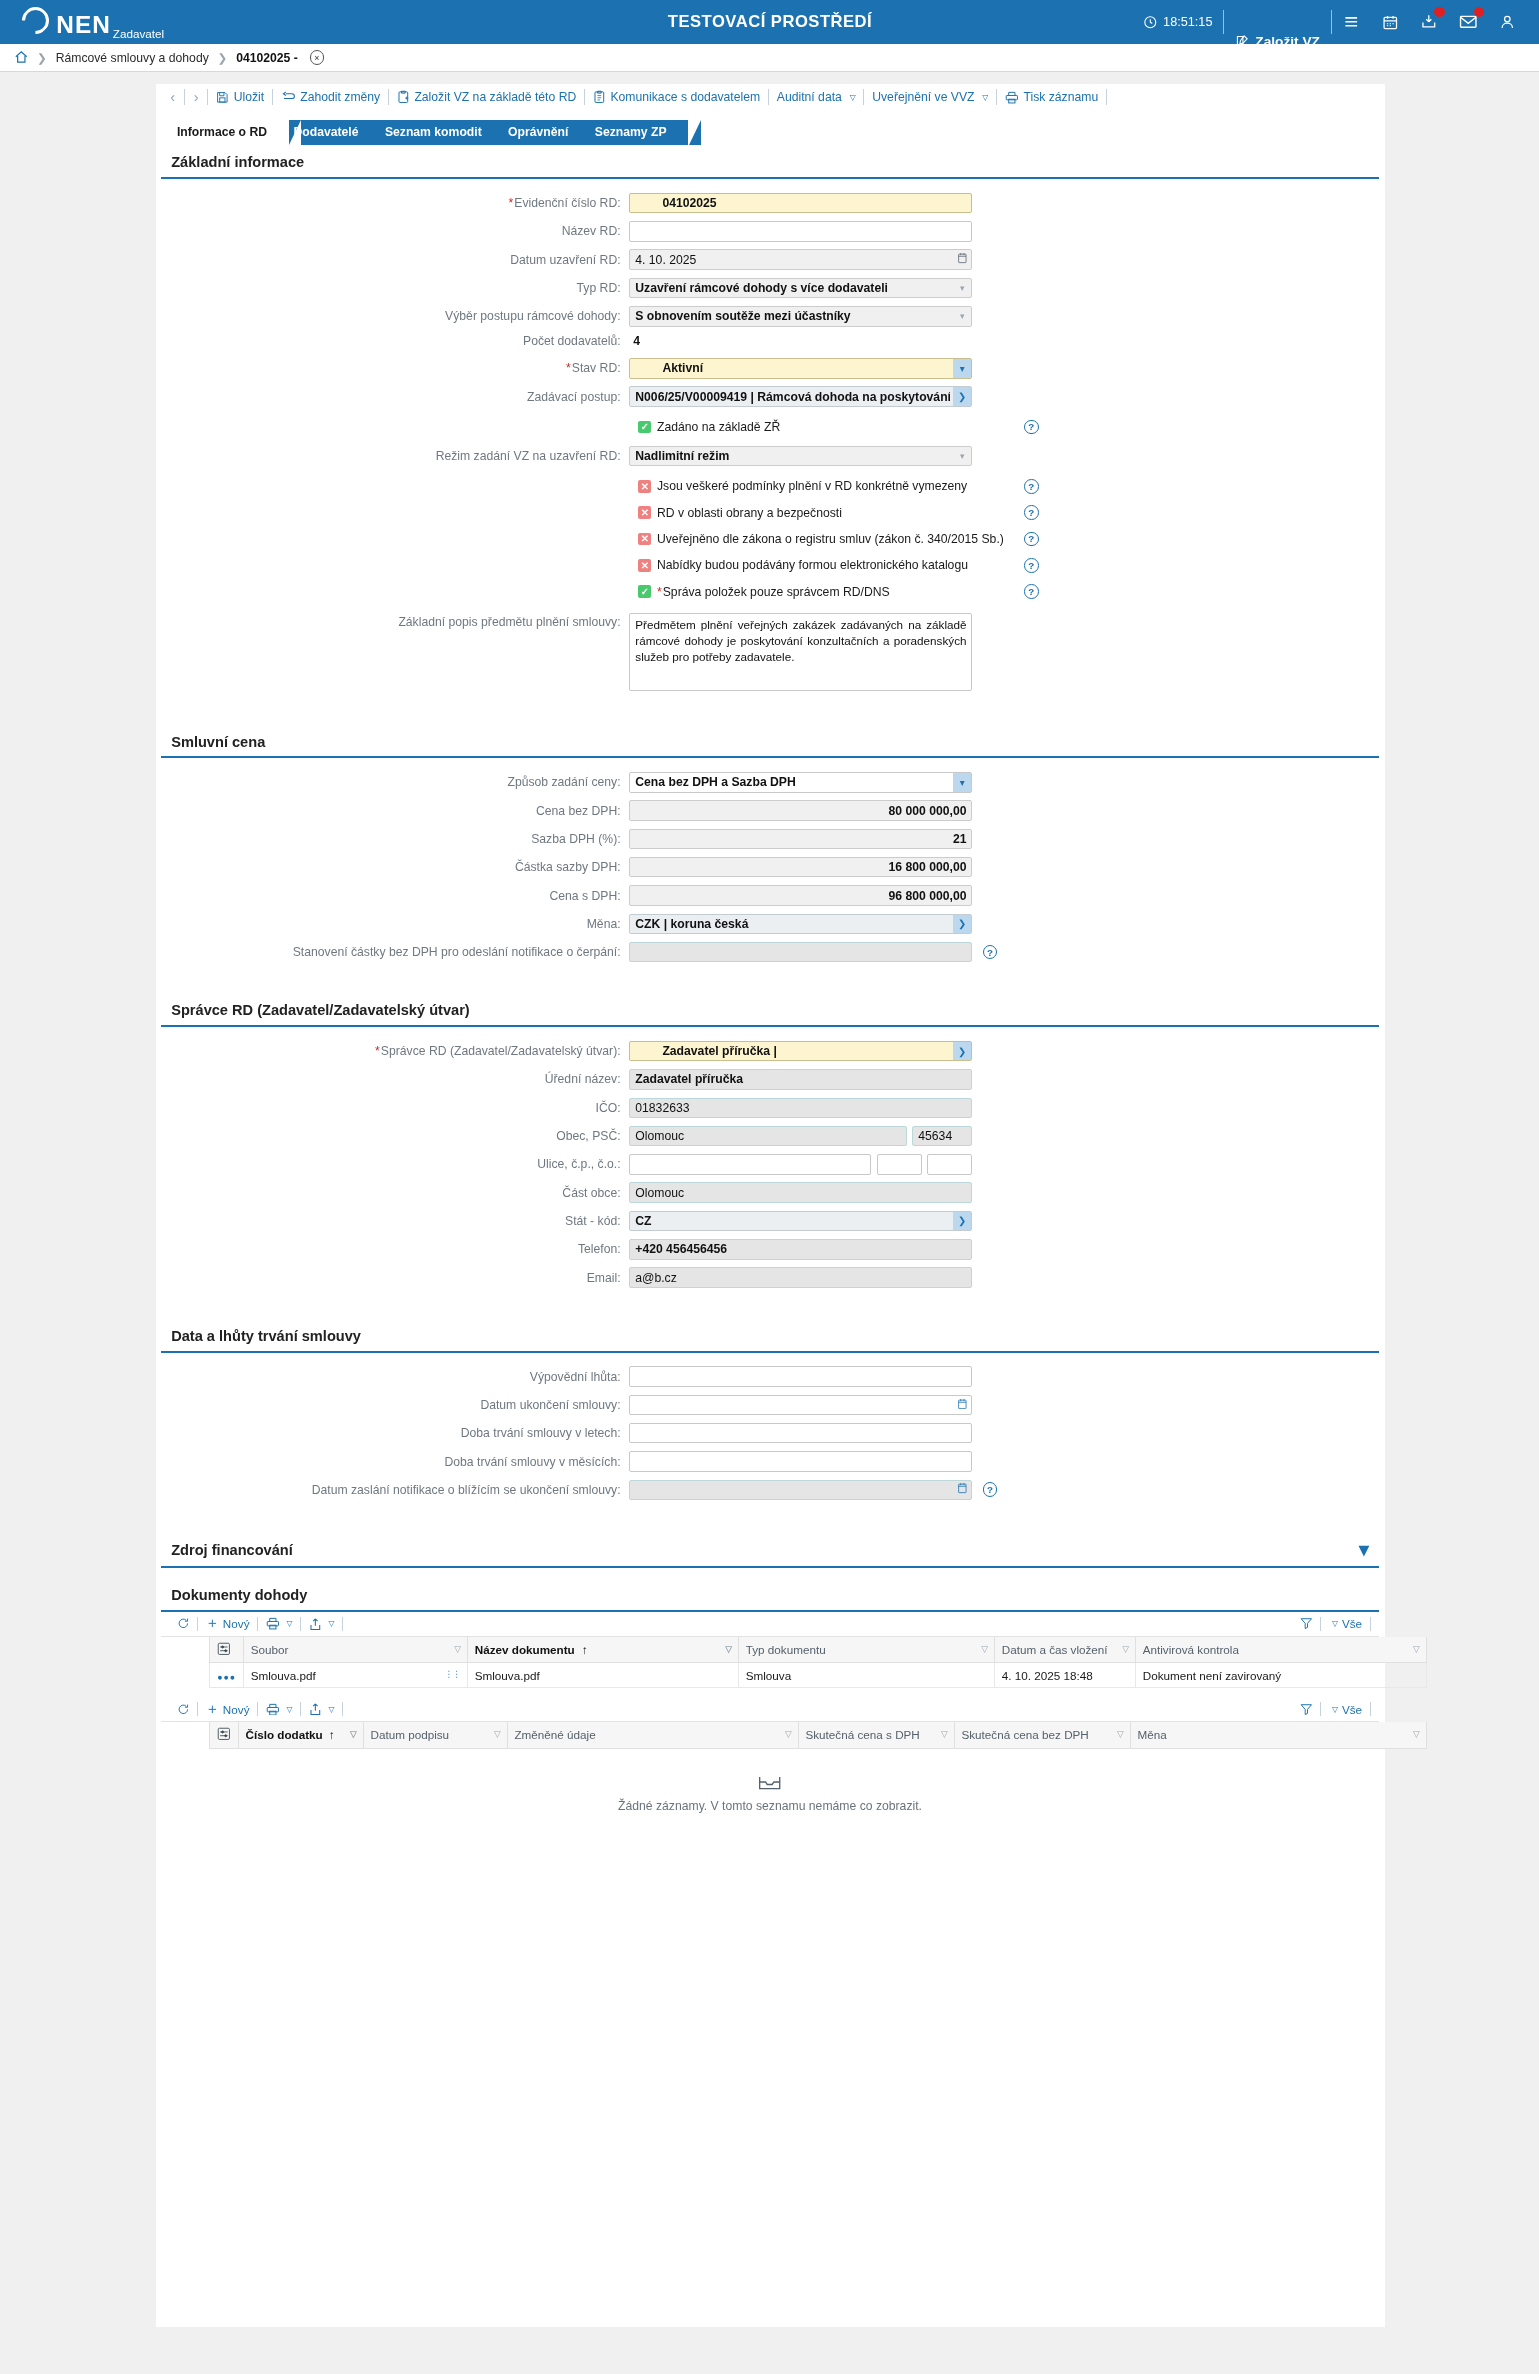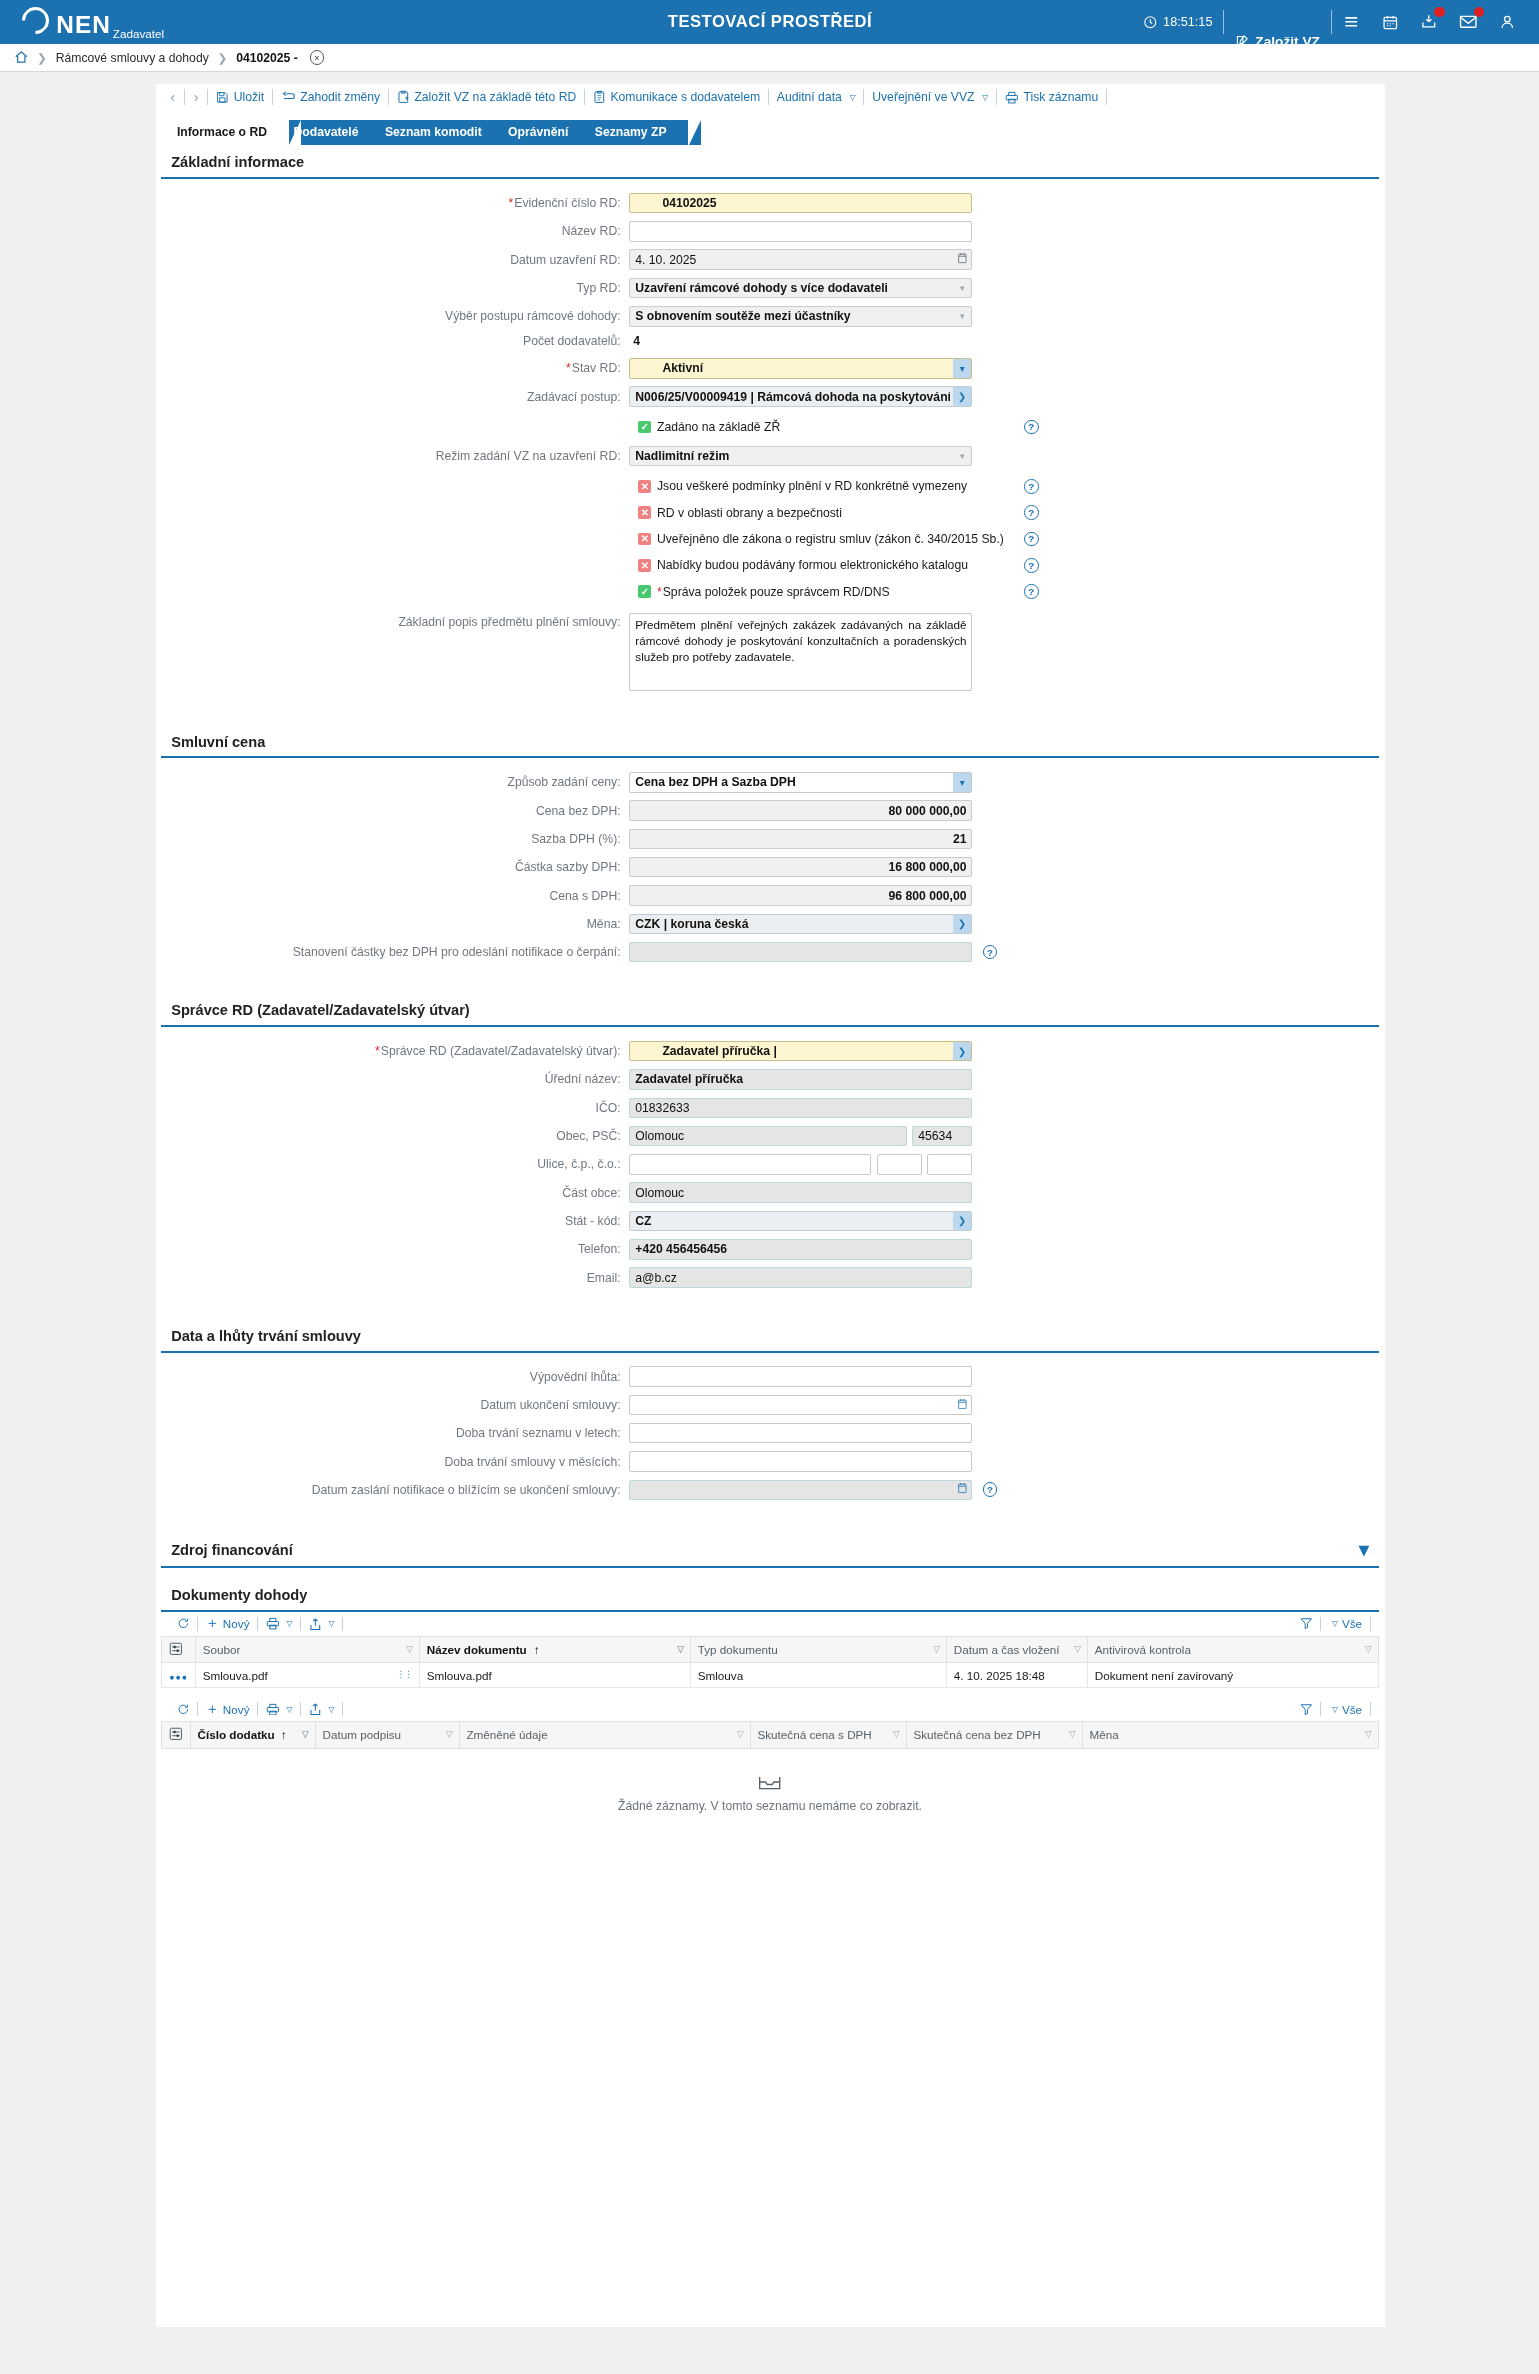--- a/index.html
+++ b/index.html
@@ -155,21 +155,21 @@
 
   
   .gridbar{
     display:flex;align-items:center;height:25px;color:#1c72b0;
     font-size:11.7px;padding:0 7.8px;border-bottom:1px solid #e3e3e3;
   }
   .gb-item{display:flex;align-items:center;gap:3.9px;padding:0 7.8px;}
   .gb-div{width:1px;height:14.6px;background:#c6d3dd;}
   .gb-right{margin-left:auto;display:flex;align-items:center;}
 
-  table.grid{width:100%;border-collapse:collapse;font-size:11.7px;}
+  table.grid{width:100%;border-collapse:collapse;font-size:11.7px;margin-left:48px;}
   table.grid th{
     background:#f6f6f6;border:1px solid #e0e0e0;border-top:none;
     font-weight:normal;color:#55616b;text-align:left;
     padding:4.9px 6.8px;height:25px;position:relative;white-space:nowrap;
   }
   table.grid th.sorted{color:#111;font-weight:bold;}
   table.grid th .thfilt{position:absolute;right:5.9px;top:6.8px;color:#9aa6b0;font-size:8.8px;}
   table.grid td{
     border:1px solid #e8e8e8;padding:4.9px 6.8px;height:25px;color:#1a1a1a;
     vertical-align:middle;
@@ -668,21 +668,21 @@
           <span class="cal-ico blue">
             <svg width="10.7" height="11.7" viewBox="0 0 20 22" fill="none" stroke="#1c72b0" stroke-width="1.5">
               <rect x="3" y="4" width="14" height="16" rx="1"></rect>
                   <path d="M3 8h14M7 2v4M13 2v4"></path>
             </svg>
               </span>
         </div>
       </div>
 
       <div class="frow">
-        <div class="flabel">Doba trvání seznamu v letech:</div>
+        <div class="flabel">Doba trvání smlouvy v letech:</div>
         <div class="fctl">
           <input class="inp" value="" style="">
         </div>
       </div>
 
       <div class="frow">
         <div class="flabel">Doba trvání smlouvy v měsících:</div>
         <div class="fctl">
           <input class="inp" value="" style="">
         </div>

